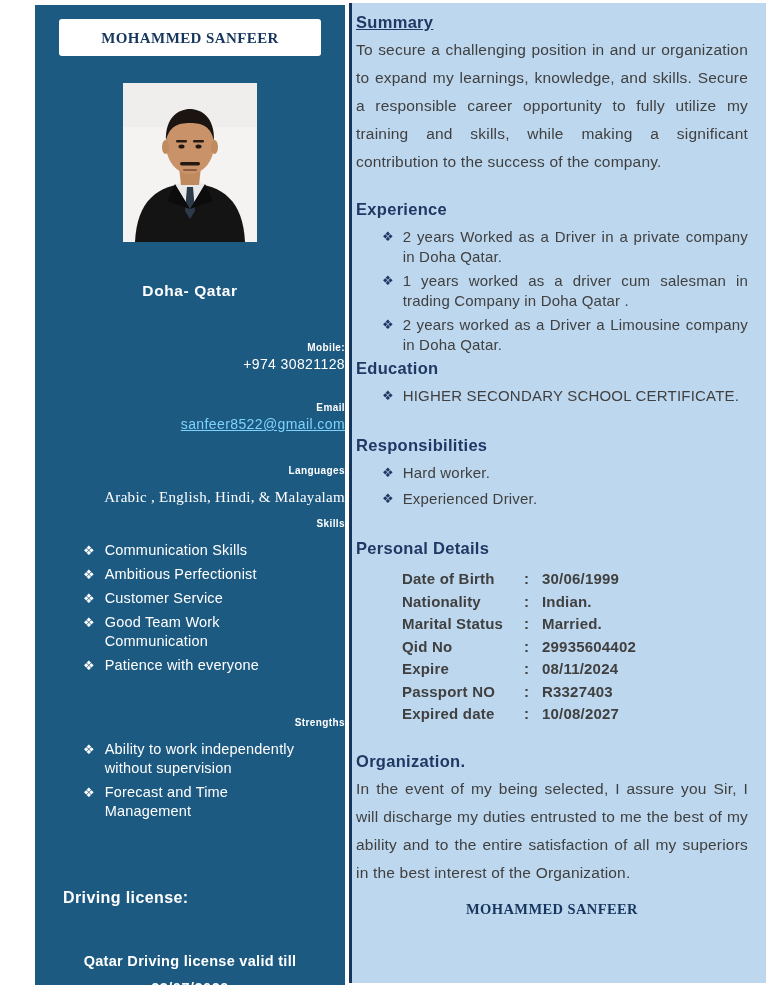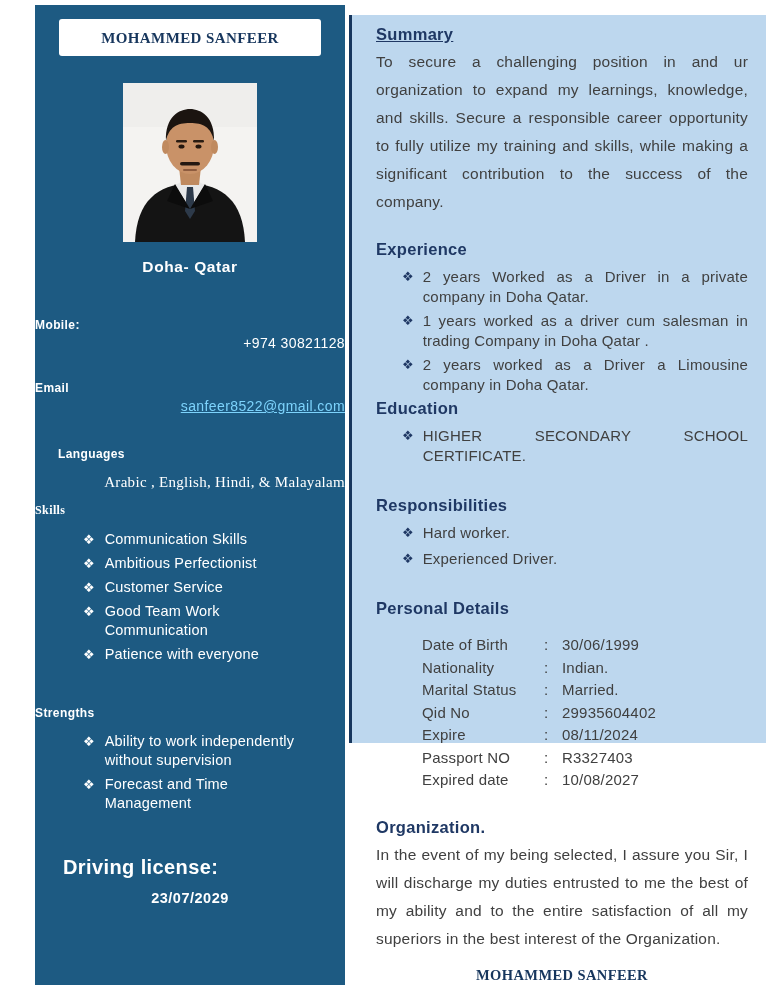--- a/index.html
+++ b/index.html
@@ -32,54 +32,54 @@
     color: #17365d;
   }
   .photo-wrap {
     width: 134px; height: 159px;
     margin: 27px auto 0 auto;
     background: #e9e9e9;
     overflow: hidden;
   }
   .photo-wrap svg { display: block; }
 
-  .loc { margin-top: 16px; text-align: center; font-weight: bold; font-size: 15.5px; letter-spacing: .6px; }
-
-  .l-label { margin-top: 42px; text-align: left; font-weight: bold; font-size: 12px; letter-spacing: .4px; }
+  .loc { margin-top: 40px; text-align: center; font-weight: bold; font-size: 15.5px; letter-spacing: .6px; }
+
+  .l-label { margin-top: 42px; text-align: right; font-weight: bold; font-size: 10px; letter-spacing: .4px; }
   .l-value { margin-top: 3px;  text-align: right; font-size: 14px; letter-spacing: .4px; }
   .l-label.email-label { margin-top: 30px; }
   .email-link { color: #7dd3fc; text-decoration: underline; }
 
   .l-label.langs-label { margin-top: 33px; padding-left: 23px; }
   .langs-line { margin-top: 13px; text-align: right; font-size: 15px; letter-spacing: .3px; font-family: Liberation Serif, serif; }
 
-  .l-label.skills-label { margin-top: 12px; font-family: Liberation Serif, serif; }
+  .l-label.skills-label { margin-top: 12px; }
 
   .l-list { margin: 12px 0 0 48px; }
   .l-list .bullet-row { display: flex; gap: 10px; margin-bottom: 5px; }
   .l-list .bullet { flex: 0 0 auto; font-size: 13px; line-height: 19px; color: #ffffff; }
   .l-list .b-text { font-size: 14.5px; line-height: 19px; letter-spacing: .2px; max-width: 178px; }
   .l-list.strengths .b-text { max-width: 205px; }
 
   .l-label.strengths-label { margin-top: 42px; }
 
   .driving-label {
-    margin: 43px 0 0 28px;
-    font-weight: bold; font-size: 20px; letter-spacing: .4px;
+    margin: 68px 0 0 28px;
+    font-weight: bold; font-size: 16px; letter-spacing: .4px;
   }
   .driving-line1 { margin-top: 46px; text-align: center; font-weight: bold; font-size: 14.5px; letter-spacing: .3px; }
   .driving-line2 { margin-top: 11px; text-align: center; font-weight: bold; font-size: 14.5px; letter-spacing: .5px; }
 
   
   .right-panel {
-    position: absolute; left: 349px; top: 15px;
-    width: 417px; height: 728px;
+    position: absolute; left: 349px; top: 3px;
+    width: 417px; height: 980px;
     background: #bdd7ee;
     border-left: 3px solid #17365d;
-    padding: 10px 18px 0 24px;
+    padding: 10px 18px 0 4px;
     color: #404040;
   }
   .r-heading {
     color: #1f3864; font-weight: bold; font-size: 16.5px; letter-spacing: .3px;
   }
   .r-heading.summary-h { text-decoration: underline; }
   .r-par {
     margin-top: 4px;
     font-size: 15.5px; line-height: 28px; letter-spacing: .2px;
     text-align: justify;
@@ -88,21 +88,21 @@
   .exp-h { margin-top: 24px; }
   .r-list { margin-top: 8px; }
   .r-list .bullet-row { display: flex; gap: 9px; margin: 0 0 4px 26px; }
   .r-list .bullet { flex: 0 0 auto; font-size: 13px; line-height: 20px; color: #1f3864; }
   .r-list .b-text { font-size: 15px; line-height: 20px; letter-spacing: .2px; text-align: justify; }
   .edu-h { margin-top: 4px; }
   .resp-h { margin-top: 30px; }
   .resp-list .bullet-row { margin-bottom: 6px; }
   .pd-h { margin-top: 30px; }
 
-  .pd-rows { margin: 16px 0 0 46px; }
+  .pd-rows { margin: 10px 0 0 46px; font-weight: bold; }
   .pd-row { display: grid; grid-template-columns: 122px 18px 1fr; font-size: 15px; line-height: 22.5px; letter-spacing: .2px; }
 
   .decl-h { margin-top: 26px; }
   .signature {
     margin-top: 14px; text-align: center;
     font-family: "Liberation Serif", "DejaVu Serif", serif;
     font-weight: bold; font-size: 14.5px; letter-spacing: .4px;
     color: #17365d;
   }
 </style>
@@ -191,20 +191,21 @@
         <span class="bullet">❖</span>
         <span class="b-text">Ability to work independently without supervision</span>
       </div>
       <div class="bullet-row">
         <span class="bullet">❖</span>
         <span class="b-text">Forecast and Time Management</span>
       </div>
     </div>
 
     <div class="driving-label">Driving license:</div>
+    <div class="driving-line1">Qatar Driving license valid till</div>
     <div class="driving-line2">23/07/2029</div>
   </div>
 
   <div class="right-panel">
 
     <div class="r-heading summary-h">Summary</div>
     <div class="r-par">To secure a challenging position in and ur organization to expand my learnings, knowledge, and skills. Secure a responsible career opportunity to fully utilize my training and skills, while making a significant contribution to the success of the company.</div>
 
     <div class="r-heading exp-h">Experience</div>
     <div class="r-list">

